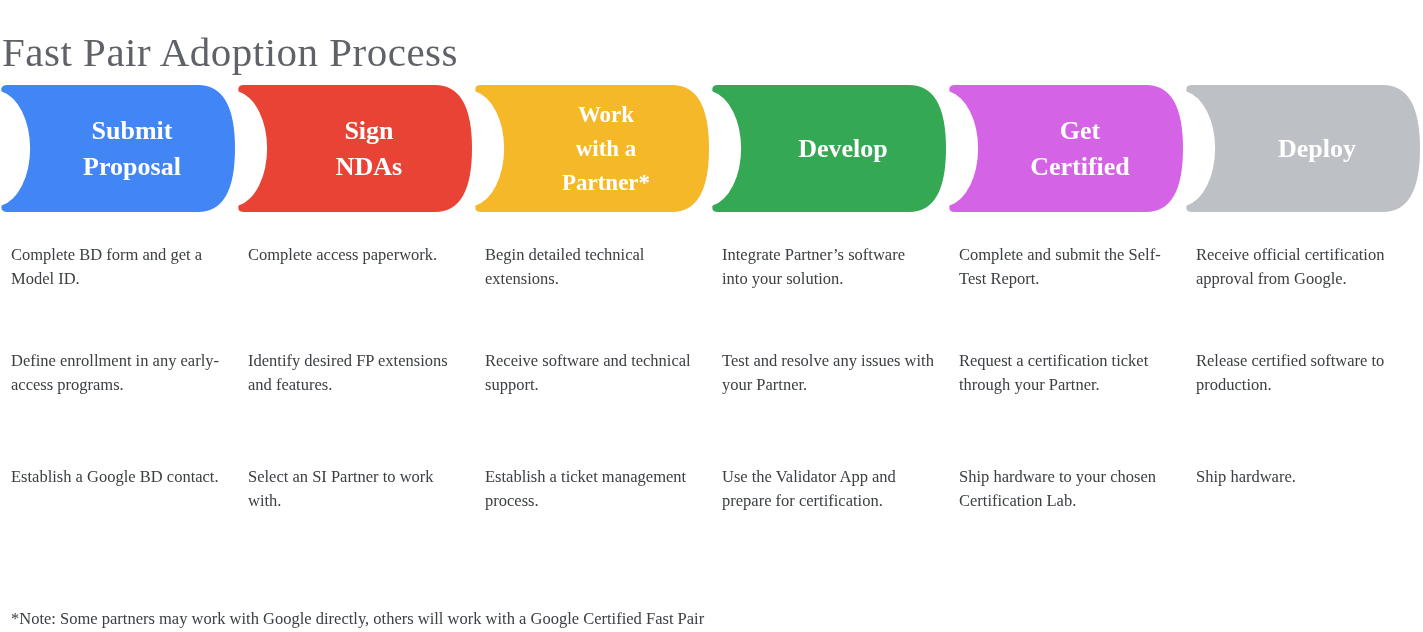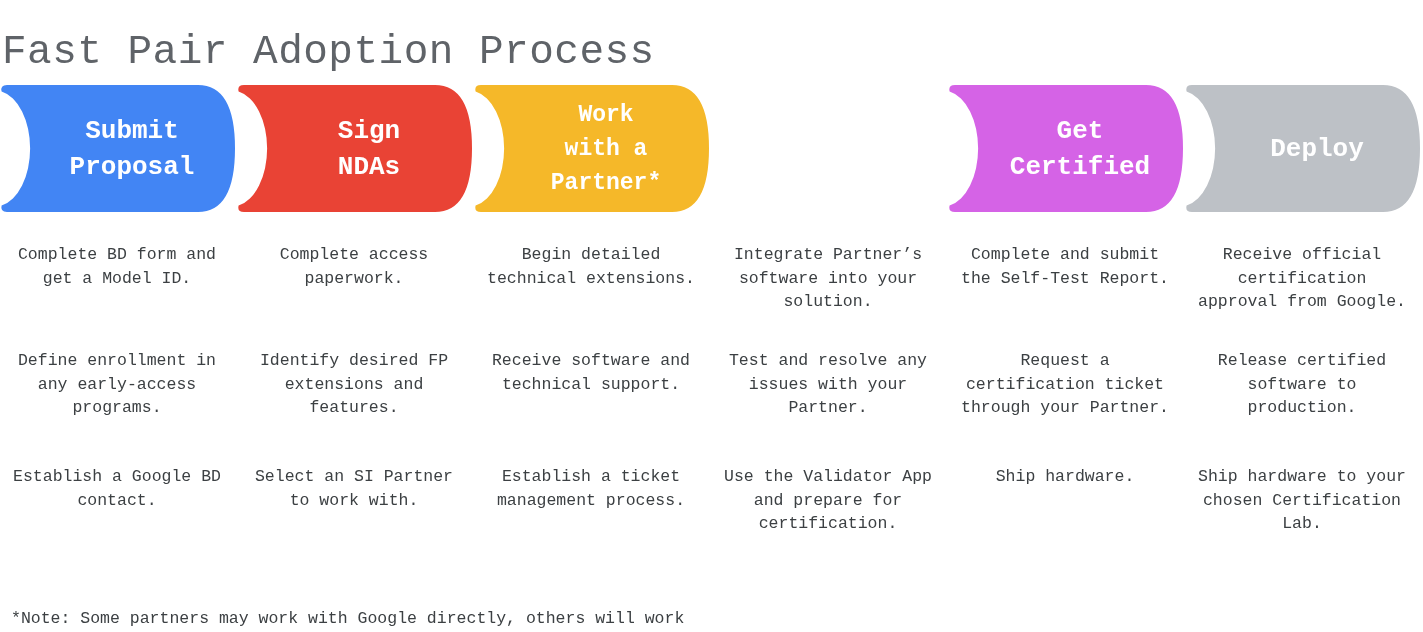--- a/index.html
+++ b/index.html
@@ -5,21 +5,21 @@
   html, body {
     margin: 0;
     padding: 0;
     background: #ffffff;
   }
   .canvas {
     position: relative;
     width: 1423px;
     height: 632px;
     background: #ffffff;
-    font-family: Liberation Mono, monospace;
+    font-family: Liberation Serif, serif;
     overflow: hidden;
   }
   .page-title {
     position: absolute;
     left: 2px;
     top: 0px;
     font-size: 41px;
     line-height: 50px;
     font-weight: 400;
     color: #5f6368;
@@ -60,21 +60,20 @@
     font-weight: 700;
     white-space: pre-line;
   }
   .steps {
     position: absolute;
     left: 0;
     top: 243px;
     display: grid;
     grid-template-columns: repeat(6, 237px);
     grid-template-rows: 106px 116px auto;
-    text-align: center;
   }
   .step-cell {
     padding: 0 14px 0 11px;
     font-size: 16.5px;
     line-height: 23.5px;
     color: #3c4043;
   }
   .footnote {
     position: absolute;
     left: 11px;
@@ -113,20 +112,26 @@
 
     <div class="stage" style="left:474px">
       <svg width="236" height="127" viewBox="0 0 236 127">
         <path d="M 7 0 L 198 0 Q 235 0 235 63.5 Q 235 127 198 127 L 7 127 Q 0 127 1.6 120.5 A 35 58 0 0 0 1.6 6.5 Q 0 0 7 0 Z" fill="#F5B829"></path>
       </svg>
       <div class="stage-label" style="font-size:23px; line-height:34px;">Work
 with a
 Partner*</div>
     </div>
 
+    <div class="stage" style="left:711px">
+      <svg width="236" height="127" viewBox="0 0 236 127">
+        <path d="M 7 0 L 198 0 Q 235 0 235 63.5 Q 235 127 198 127 L 7 127 Q 0 127 1.6 120.5 A 35 58 0 0 0 1.6 6.5 Q 0 0 7 0 Z" fill="#34A853"></path>
+      </svg>
+      <div class="stage-label">Develop</div>
+    </div>
 
     <div class="stage" style="left:948px">
       <svg width="236" height="127" viewBox="0 0 236 127">
         <path d="M 7 0 L 198 0 Q 235 0 235 63.5 Q 235 127 198 127 L 7 127 Q 0 127 1.6 120.5 A 35 58 0 0 0 1.6 6.5 Q 0 0 7 0 Z" fill="#D563E6"></path>
       </svg>
       <div class="stage-label">Get
 Certified</div>
     </div>
 
     <div class="stage" style="left:1185px">
@@ -151,19 +156,19 @@
     <div class="step-cell">Identify desired FP extensions and features.</div>
     <div class="step-cell">Receive software and technical support.</div>
     <div class="step-cell">Test and resolve any issues with your Partner.</div>
     <div class="step-cell">Request a certification ticket through your Partner.</div>
     <div class="step-cell">Release certified software to production.</div>
 
     <div class="step-cell">Establish a Google BD contact.</div>
     <div class="step-cell">Select an SI Partner to work with.</div>
     <div class="step-cell">Establish a ticket management process.</div>
     <div class="step-cell">Use the Validator App and prepare for certification.</div>
+    <div class="step-cell">Ship hardware to your chosen Certification Lab.</div>
     <div class="step-cell">Ship hardware.</div>
-    <div class="step-cell">Ship hardware to your chosen Certification Lab.</div>
   </div>
 
   <div class="footnote">*Note: Some partners may work with Google directly, others will work with a Google Certified Fast Pair System Integrators (SI).</div>
 
 </div>
 
 </body></html>

